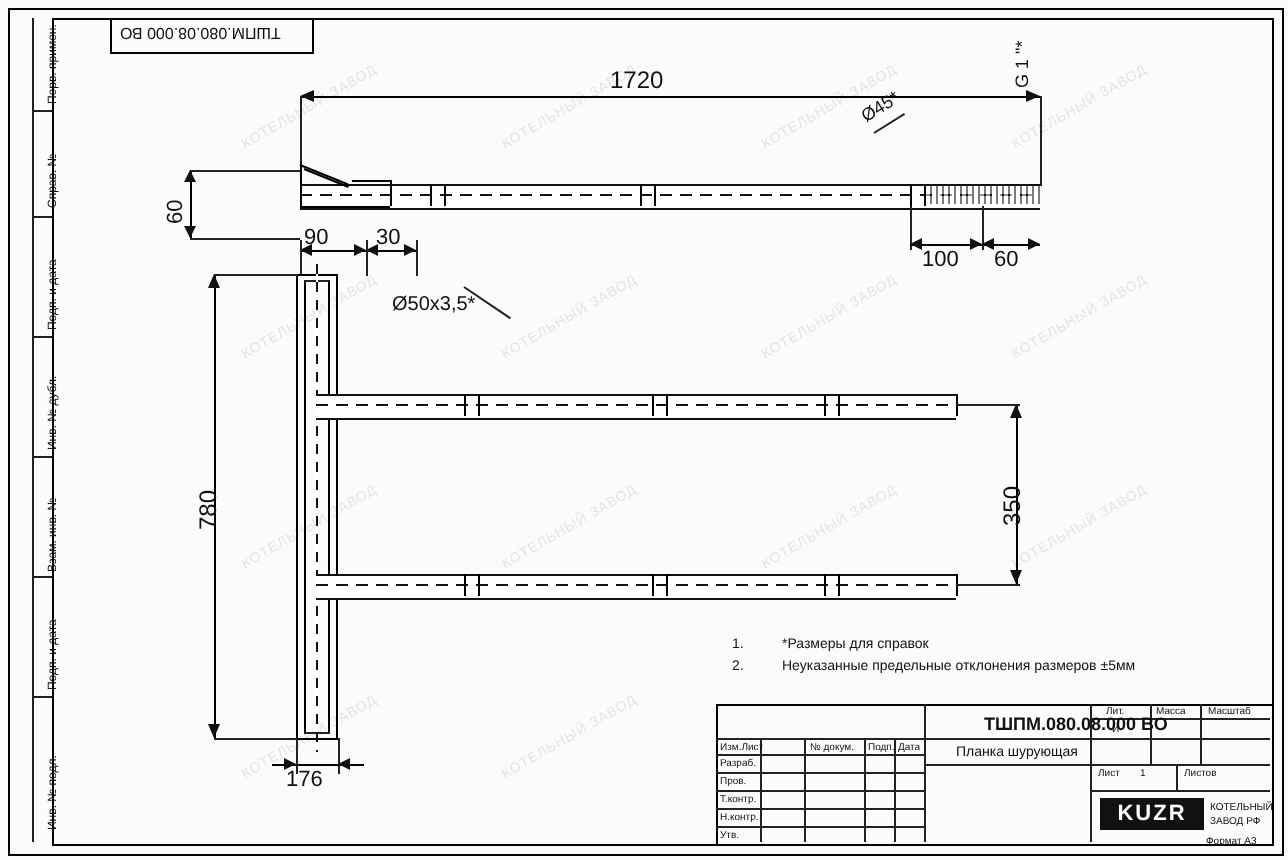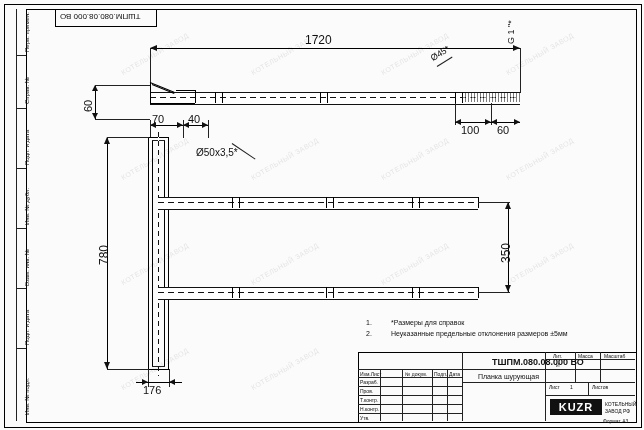--- a/index.html
+++ b/index.html
@@ -113,26 +113,26 @@
   <div class="txt dim" style="left:461px;top:124px;font-size:11px;">100</div>
 
   <div class="ln hl thick" style="left:491px;top:122px;width:29px;height:1px;"></div>
   <div class="arrow" style="left:491px;top:119px;border-top:3px solid transparent;border-bottom:3px solid transparent;border-right:6px solid #111;"></div>
   <div class="arrow" style="left:514px;top:119px;border-top:3px solid transparent;border-bottom:3px solid transparent;border-left:6px solid #111;"></div>
   <div class="txt dim" style="left:497px;top:124px;font-size:11px;">60</div>
 
   <div class="ln hl thick" style="left:150px;top:125px;width:33px;height:1px;"></div>
   <div class="arrow" style="left:150px;top:122px;border-top:3px solid transparent;border-bottom:3px solid transparent;border-right:6px solid #111;"></div>
   <div class="arrow" style="left:177px;top:122px;border-top:3px solid transparent;border-bottom:3px solid transparent;border-left:6px solid #111;"></div>
-  <div class="txt dim" style="left:152px;top:113px;font-size:11px;">70</div>
+  <div class="txt dim" style="left:152px;top:113px;font-size:11px;">90</div>
 
   <div class="ln hl thick" style="left:183px;top:125px;width:25px;height:1px;"></div>
   <div class="arrow" style="left:183px;top:122px;border-top:3px solid transparent;border-bottom:3px solid transparent;border-right:6px solid #111;"></div>
   <div class="arrow" style="left:202px;top:122px;border-top:3px solid transparent;border-bottom:3px solid transparent;border-left:6px solid #111;"></div>
-  <div class="txt dim" style="left:188px;top:113px;font-size:11px;">40</div>
+  <div class="txt dim" style="left:188px;top:113px;font-size:11px;">30</div>
 
   <div class="ln vl thin" style="left:150px;top:120px;width:1px;height:18px;"></div>
   <div class="ln vl thin" style="left:183px;top:120px;width:1px;height:18px;"></div>
   <div class="ln vl thin" style="left:208px;top:120px;width:1px;height:18px;"></div>
 
   <div class="ln thin" style="left:232px;top:143px;width:28px;height:1px;transform:rotate(34deg);transform-origin:left center;"></div>
   <div class="txt dimS" style="left:196px;top:147px;font-size:10px;">Ø50х3,5*</div>
 
   <div class="ln vl thick" style="left:148px;top:137px;width:1px;height:232px;"></div>
   <div class="ln vl thick" style="left:152px;top:140px;width:1px;height:226px;"></div>

